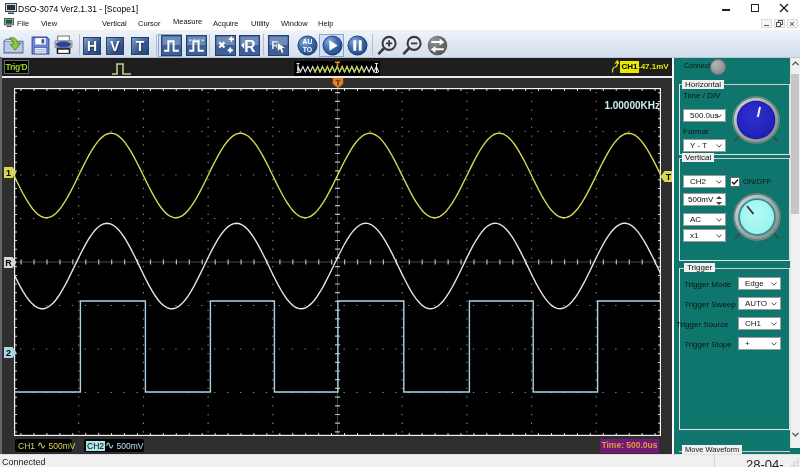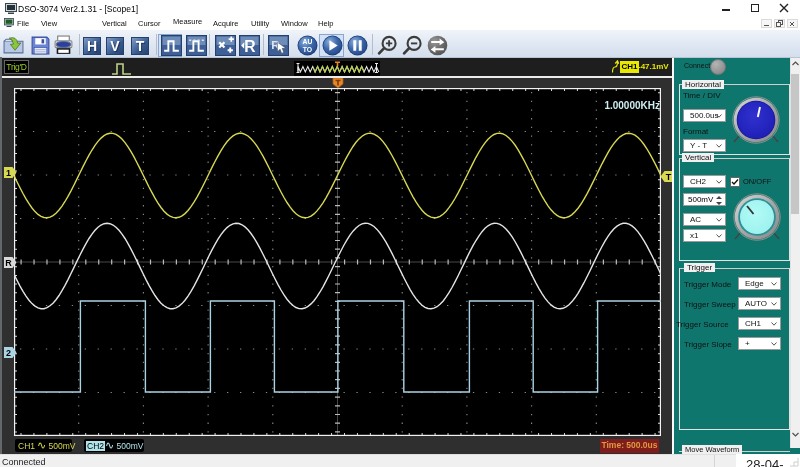--- a/index.html
+++ b/index.html
@@ -160,21 +160,21 @@
       <line x1="6.8" y1="12.5" x2="2" y2="17.5" stroke="#3c3c3c" stroke-width="2.6" stroke-linecap="round"></line>
       <path d="M8.5,8 h6" stroke="#3c3c3c" stroke-width="1.8"></path>
     </svg>
 <svg class="ticn" style="left:427px" viewBox="0 0 20 20">
       <circle cx="10" cy="10" r="9.3" fill="url(#sphg)"></circle>
       <path d="M4,8 h8 v-2.2 l4.5,3.4 -4.5,3 v-2.2 h-8 z" fill="#fff" transform="translate(0,-2.4)"></path>
       <path d="M16,12 h-8 v-2.2 l-4.5,3.4 4.5,3 v-2.2 h8 z" fill="#fff" transform="translate(0,0.6)"></path>
     </svg>
 </div>
 <div class="abs" style="left:0;top:58px;width:672px;height:18px;background:#1e1e1e">
-<div class="abs" style="left:4px;top:2px;width:25px;height:14px;background:#000;border:1px solid #666;color:#9ccd2a;font-size:8.5px;font-weight:normal;text-align:center;line-height:13px;letter-spacing:-0.3px">Trig'D</div>
+<div class="abs" style="left:4px;top:2px;width:25px;height:14px;background:#000;border:1px solid #666;color:#9ccd2a;font-size:8.5px;font-weight:bold;text-align:center;line-height:13px;letter-spacing:-0.3px">Trig'D</div>
 <svg class="abs" style="left:111px;top:5px" width="21" height="12" viewBox="0 0 21 12">
       <path d="M1,11 h5 v-10 h6 v10 h8" fill="none" stroke="#bccf84" stroke-width="1.6"></path>
     </svg>
 <div class="abs" style="left:294px;top:3px;width:86px;height:15px;background:#000"></div>
 <svg class="abs" style="left:294px;top:3px" width="86" height="15" viewBox="294 61 86 15">
       <polyline points="298.0,71.5 298.0,66.5 300.4,72.0 302.9,66.5 305.3,72.0 307.8,66.5 310.2,72.0 312.7,66.5 315.1,72.0 317.6,66.5 320.0,72.0 322.5,66.5 324.9,72.0 327.4,66.5 329.8,72.0 332.3,66.5 334.7,72.0 337.2,66.5 339.6,72.0 342.1,66.5 344.5,72.0 347.0,66.5 349.4,72.0 351.9,66.5 354.3,72.0 356.8,66.5 359.2,72.0 361.7,66.5 364.1,72.0 366.6,66.5 369.0,72.0 371.5,66.5 373.9,72.0 376.4,66.5 378.8,72.0" fill="none" stroke="#e8e8e8" stroke-width="1.1"></polyline>
       <polyline points="298.0,71.5 298.0,66.5 300.4,72.0 302.9,66.5 305.3,72.0 307.8,66.5 310.2,72.0 312.7,66.5 315.1,72.0 317.6,66.5 320.0,72.0 322.5,66.5 324.9,72.0 327.4,66.5 329.8,72.0 332.3,66.5 334.7,72.0 337.2,66.5 339.6,72.0 342.1,66.5 344.5,72.0 347.0,66.5 349.4,72.0 351.9,66.5 354.3,72.0 356.8,66.5 359.2,72.0 361.7,66.5 364.1,72.0 366.6,66.5 369.0,72.0 371.5,66.5 373.9,72.0 376.4,66.5 378.8,72.0" fill="none" stroke="#b8cc50" stroke-width="1.2" clip-path="inset(0 15px 0 16px)"></polyline>
       <path d="M298,63.5 v9 M296.5,63.5 h3 M296.5,72.5 h3 M376.5,63.5 v9 M375,63.5 h3 M375,72.5 h3" stroke="#e8e8e8" stroke-width="1"></path>
       <path d="M335,62.2 h5 M337.5,62.2 v4" stroke="#e8862a" stroke-width="1.6"></path>
     </svg>
@@ -232,21 +232,21 @@
 <svg class="abs" style="left:3px;top:346px" width="14" height="13" viewBox="0 0 14 13">
     <path d="M1,1 h8.5 l4,5.5 -4,5.5 h-8.5 z" fill="#aad4e4"></path>
     <text x="5.5" y="10" text-anchor="middle" font-family="Liberation Sans" font-size="9" font-weight="bold" fill="#000">2</text>
   </svg>
 <svg class="abs" style="left:660px;top:170px" width="14" height="13" viewBox="0 0 14 13">
     <path d="M13,1 h-8.5 l-4,5.5 4,5.5 h8.5 z" fill="#d8d852"></path>
     <text x="8.5" y="10" text-anchor="middle" font-family="Liberation Sans" font-size="9" font-weight="bold" fill="#000">T</text>
   </svg>
 <div class="abs" style="left:15px;top:439px;width:57px;height:13px;background:#000;border-radius:2px;color:#d8d852;font-size:8.5px;line-height:13px;white-space:nowrap"><span style="margin-left:3px">CH1</span><span style="font-size:11px;margin-left:2px">∿</span> 500mV</div>
 <div class="abs" style="left:84px;top:439px;width:60px;height:13px;background:#000;border-radius:2px;font-size:8.5px;line-height:13px;color:#aee4ec;white-space:nowrap"><span style="background:#aee4ec;color:#000;margin-left:2px;padding:0 1px">CH2</span><span style="font-size:11px">∿</span> 500mV</div>
-<div class="abs" style="left:600px;top:439px;width:59px;height:14px;background:#7f1d1d;color:#e09a40;font-size:8.5px;font-weight:bold;line-height:13px;text-align:center;white-space:nowrap">Time: 500.0us</div>
+<div class="abs" style="left:600px;top:439px;width:59px;height:14px;background:#701a75;color:#e09a40;font-size:8.5px;font-weight:bold;line-height:13px;text-align:center;white-space:nowrap">Time: 500.0us</div>
 <div class="abs" style="left:672px;top:58px;width:128px;height:396px;background:#0f766e;border-left:2px solid #fbfbfb">
 <div class="lbl" style="left:10px;top:4px;font-size:7px">Connect:</div>
 <div class="abs" style="left:37px;top:1px;width:16px;height:16px;border-radius:50%;background:radial-gradient(circle at 35% 30%,#b5b5b5,#8f8f8f 70%,#7a7a7a);border:1px solid #777;left:36px"></div>
 <div class="grp" style="left:5px;top:26px;width:111px;height:71px"></div>
 <div class="gt" style="left:8px;top:22px">Horizontal</div>
 <div class="lbl" style="left:9px;top:33px">Time / DIV</div>
 <div class="combo" style="left:9px;top:51px">500.0us<i>
         <svg width="6" height="4" viewBox="0 0 6 4">
           <polyline points="0.5,0.5 3,3.2 5.5,0.5" fill="none" stroke="#555" stroke-width="1"></polyline>
         </svg>
@@ -347,19 +347,19 @@
         <stop offset="0.6" stop-color="#2222bb"></stop>
         <stop offset="1" stop-color="#1818a0"></stop>
       </radialGradient>
       <radialGradient id="cknob" cx="0.45" cy="0.4" r="0.85">
         <stop offset="0" stop-color="#b2fbf7"></stop>
         <stop offset="0.7" stop-color="#9df2ee"></stop>
         <stop offset="1" stop-color="#8ae8e6"></stop>
       </radialGradient>
     </defs>
   </svg>
-<div class="abs" style="left:0;top:454px;width:736px;height:13px;background:#f0f0f0;border-top:1px solid #e0e0e0">
+<div class="abs" style="left:0;top:454px;width:800px;height:13px;background:#f0f0f0;border-top:1px solid #e0e0e0">
 <div class="abs" style="left:2px;top:2px;font-size:9px;color:#222">Connected</div>
 <div class="abs" style="left:714px;top:0;width:1px;height:13px;background:#d5d5d5"></div>
 <div class="abs" style="left:746px;top:2px;font-size:13px;color:#222">28-04-2016&nbsp;&nbsp;10:17</div>
 <svg class="abs" style="left:789px;top:2px" width="10" height="10" viewBox="0 0 10 10">
       <path d="M9,1 V9 H1 M9,5 H5 V9 M9,9 h0" stroke="#cfcfcf" fill="none"></path>
     </svg>
 </div>
 </body></html>

